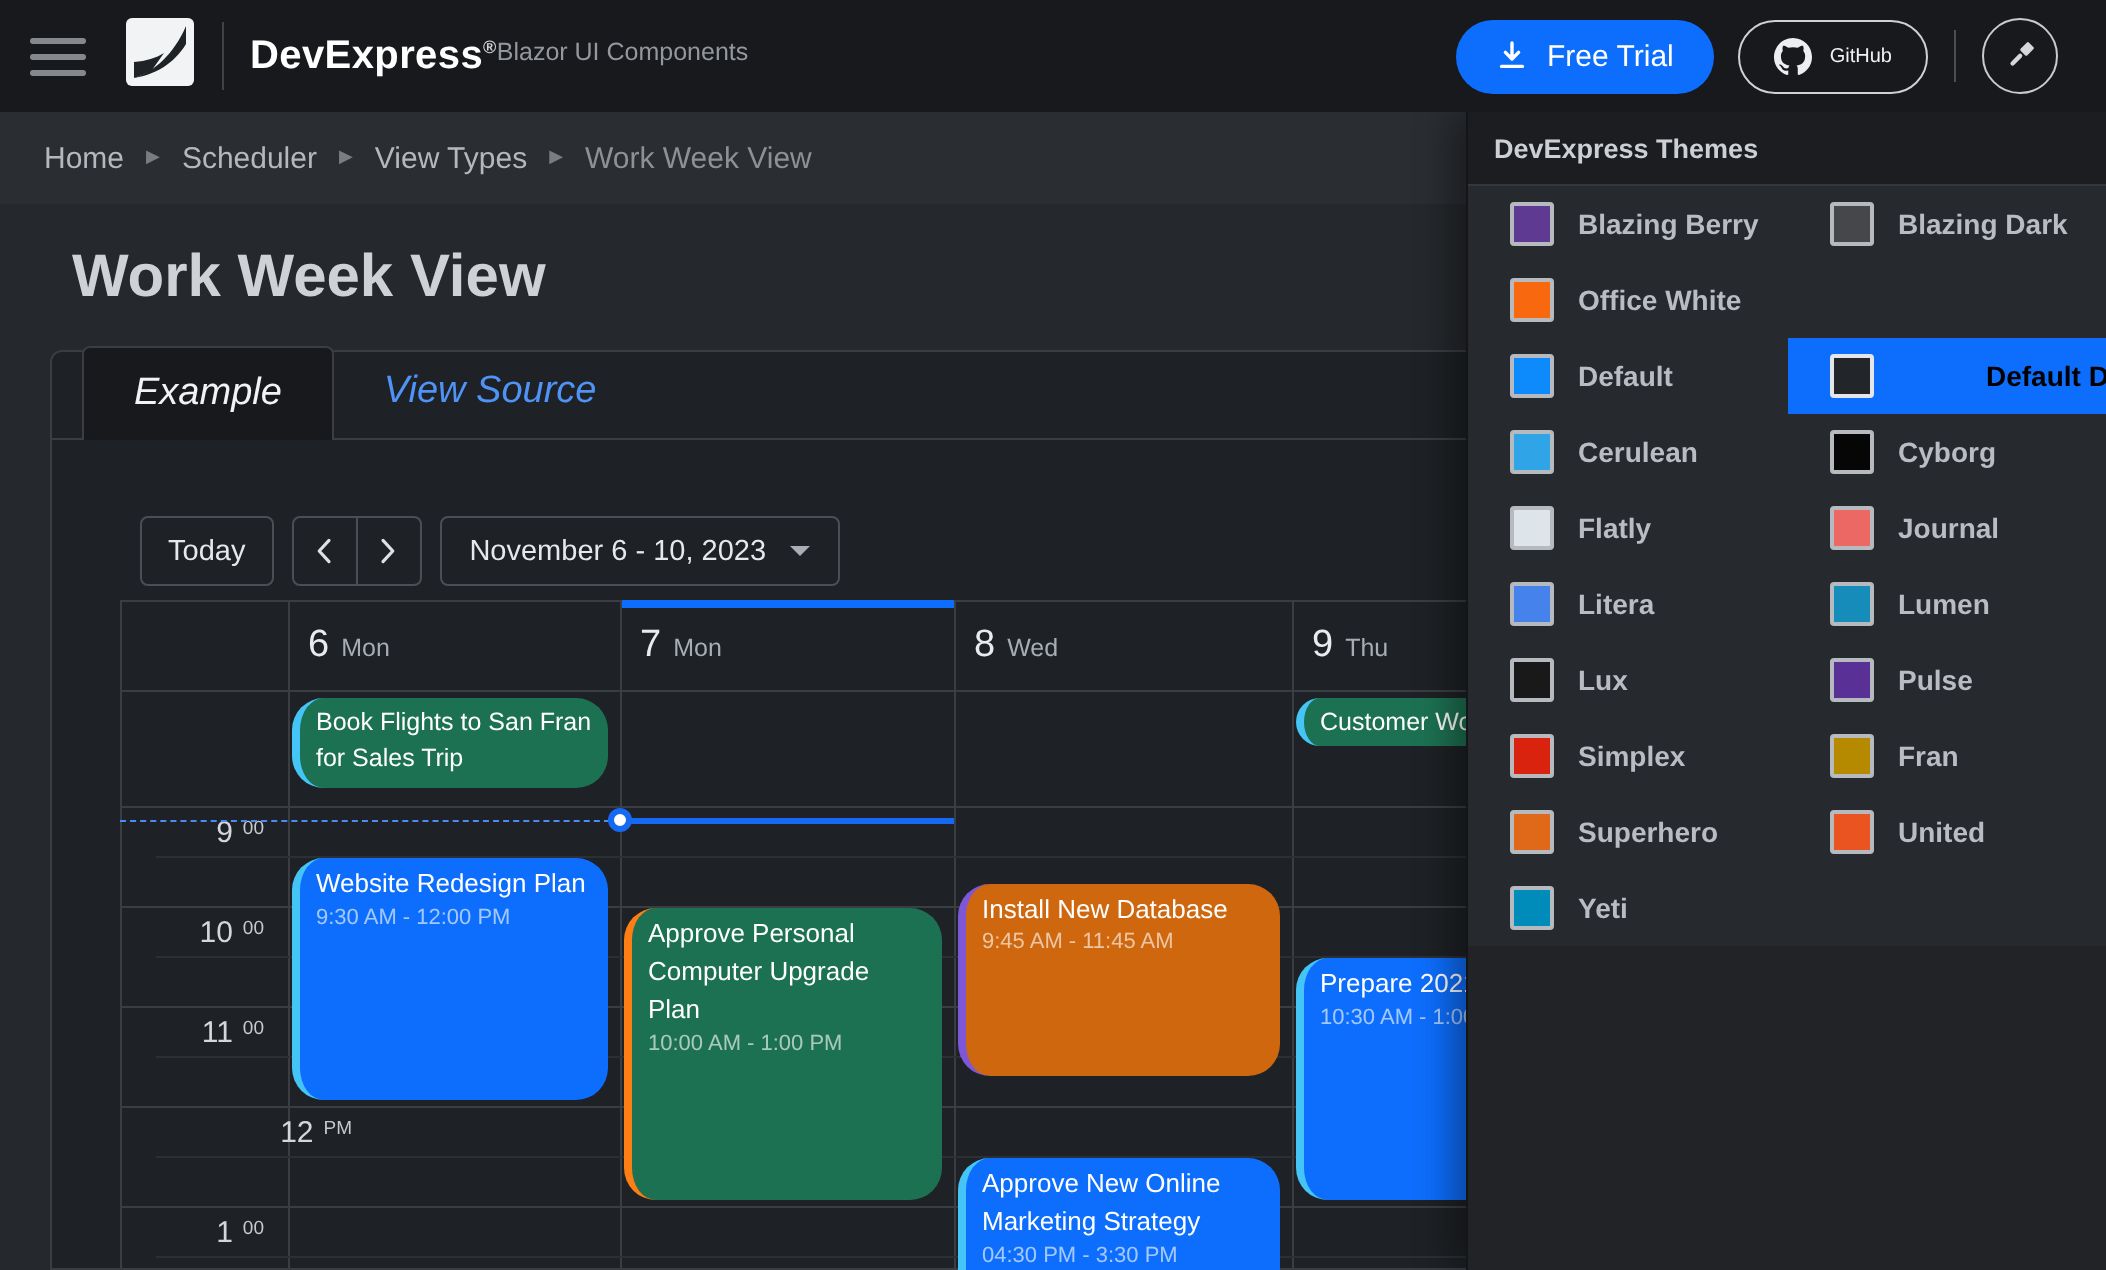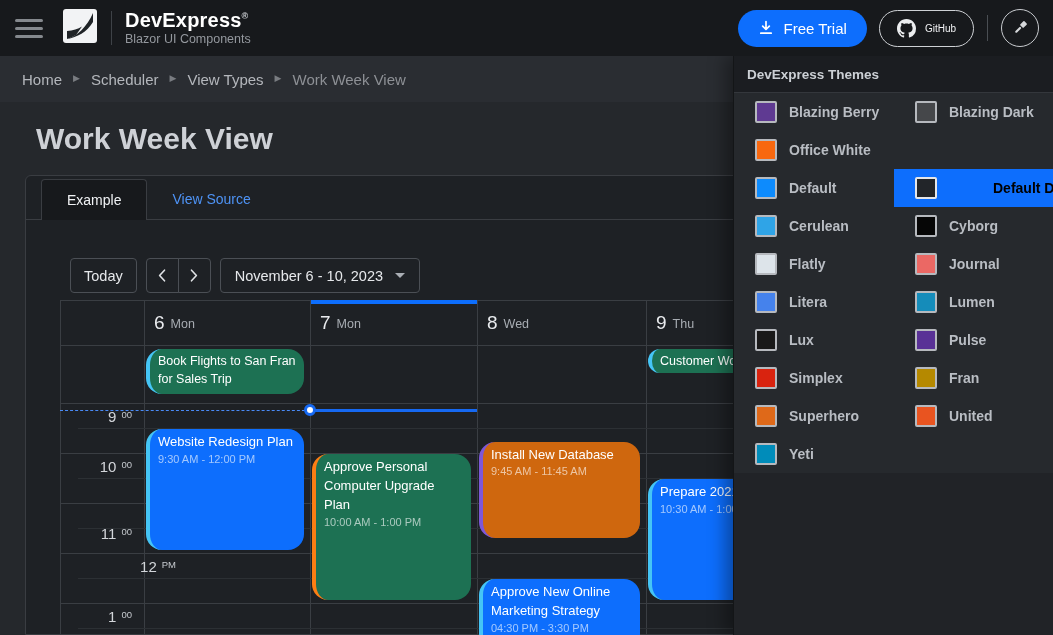--- a/index.html
+++ b/index.html
@@ -8,25 +8,25 @@
          -webkit-font-smoothing:antialiased; }
 
   
   .top-header { position:absolute; left:0; top:0; width:1053px; height:56px; background:#17191c;
     display:flex; align-items:center; z-index:30; }
   .hamburger { margin-left:15px; width:28px; height:19px; display:flex; flex-direction:column;
     justify-content:space-between; cursor:pointer; }
   .hamburger span { display:block; height:3px; border-radius:2px; background:#85898e; }
   .logo-box { margin-left:20px; }
   .brand-divider { width:1px; height:34px; background:#3e4247; margin:0 13px 0 14px; }
-  .brand-text { display:flex; flex-direction:column; }
+  .brand-text { display:flex; flex-direction:row; }
   .brand-name { color:#fff; font-size:20px; font-weight:700; line-height:1.05; letter-spacing:.2px; }
   .brand-name sup { font-size:9px; color:#cfd2d6; }
   .brand-tag { color:#94989e; font-size:12.5px; margin-top:1px; }
-  .header-right { margin-left:auto; display:flex; align-items:center; padding-right:14px; }
+  .header-right { margin-left:auto; display:flex; align-items:center; padding-right:24px; }
   .btn-free-trial { display:flex; align-items:center; gap:10px; height:37px; padding:0 20px;
     border:none; border-radius:19px; background:#0d6efd; color:#fff; font-size:15px;
     font-family:inherit; cursor:pointer; }
   .btn-github { display:flex; align-items:center; gap:9px; height:37px; padding:0 17px;
     margin-left:12px; border:1px solid #ced1d5; border-radius:19px; background:transparent;
     color:#f0f1f3; font-size:10px; font-family:inherit; cursor:pointer; }
   .hdr-divider { width:1px; height:26px; background:#4a4e53; margin:0 13px; }
   .btn-brush { width:38px; height:38px; border-radius:50%; border:1px solid #c8cbcf;
     background:transparent; display:flex; align-items:center; justify-content:center; cursor:pointer; }
 
@@ -37,21 +37,21 @@
   .crumb.last { color:#8d9095; }
   .crumb-sep { font-size:9px; color:#797c81; margin:0 11px; transform:translateY(-1px); }
 
   
   .page-title { position:absolute; left:36px; top:122px; font-size:30px; font-weight:700;
     color:#ced1d6; z-index:2; }
   .demo-card { position:absolute; left:25px; top:175px; width:1020px; height:460px;
     background:#1e2125; border:1px solid #3a3d42; border-radius:6px 6px 0 0; z-index:1; }
   .tabs { display:flex; align-items:flex-end; height:44px; border-bottom:1px solid #3a3d42;
     padding-left:15px; }
-  .tab { padding:12px 25px; font-size:14px; color:#4e93f5; cursor:pointer; }
+  .tab { padding:12px 25px; font-size:19px; color:#4e93f5; cursor:pointer;font-style:italic; }
   .tab.active { background:#17191c; border:1px solid #3a3d42; border-bottom:none;
     border-radius:4px 4px 0 0; color:#f0f2f4; margin-bottom:-1px; }
 
   
   .sched-toolbar { position:absolute; left:70px; top:258px; display:flex; gap:9px; z-index:2; }
   .btn-sched { height:35px; background:transparent; border:1px solid #4b4f55; border-radius:4px;
     color:#e6e8eb; font-size:14.5px; font-family:inherit; padding:0 13px; cursor:pointer;
     display:flex; align-items:center; }
   .nav-group { display:flex; }
   .nav-btn { width:33px; justify-content:center; padding:0; }
@@ -209,21 +209,21 @@
       <span class="time-min">00</span>
     </div>
     <div class="hline" style="top: 153px; left: 0px; width: 753px;"></div>
     <div class="hline minor" style="top: 178px; left: 18px; width: 735px;"></div>
     <div class="time-label" style="top: 159px;">
       <span class="time-hour">10</span>
       <span class="time-min">00</span>
     </div>
     <div class="hline" style="top: 203px; left: 0px; width: 753px;"></div>
     <div class="hline minor" style="top: 228px; left: 18px; width: 735px;"></div>
-    <div class="time-label" style="top: 226px;">
+    <div class="time-label" style="top: 209px;">
       <span class="time-hour">11</span>
       <span class="time-min">00</span>
     </div>
     <div class="hline" style="top: 253px; left: 0px; width: 753px;"></div>
     <div class="hline minor" style="top: 278px; left: 18px; width: 735px;"></div>
     <div class="time-label" style="top: 259px; margin-left: 44px;">
       <span class="time-hour">12</span>
       <span class="time-min">PM</span>
     </div>
     <div class="hline" style="top: 303px; left: 0px; width: 753px;"></div>

